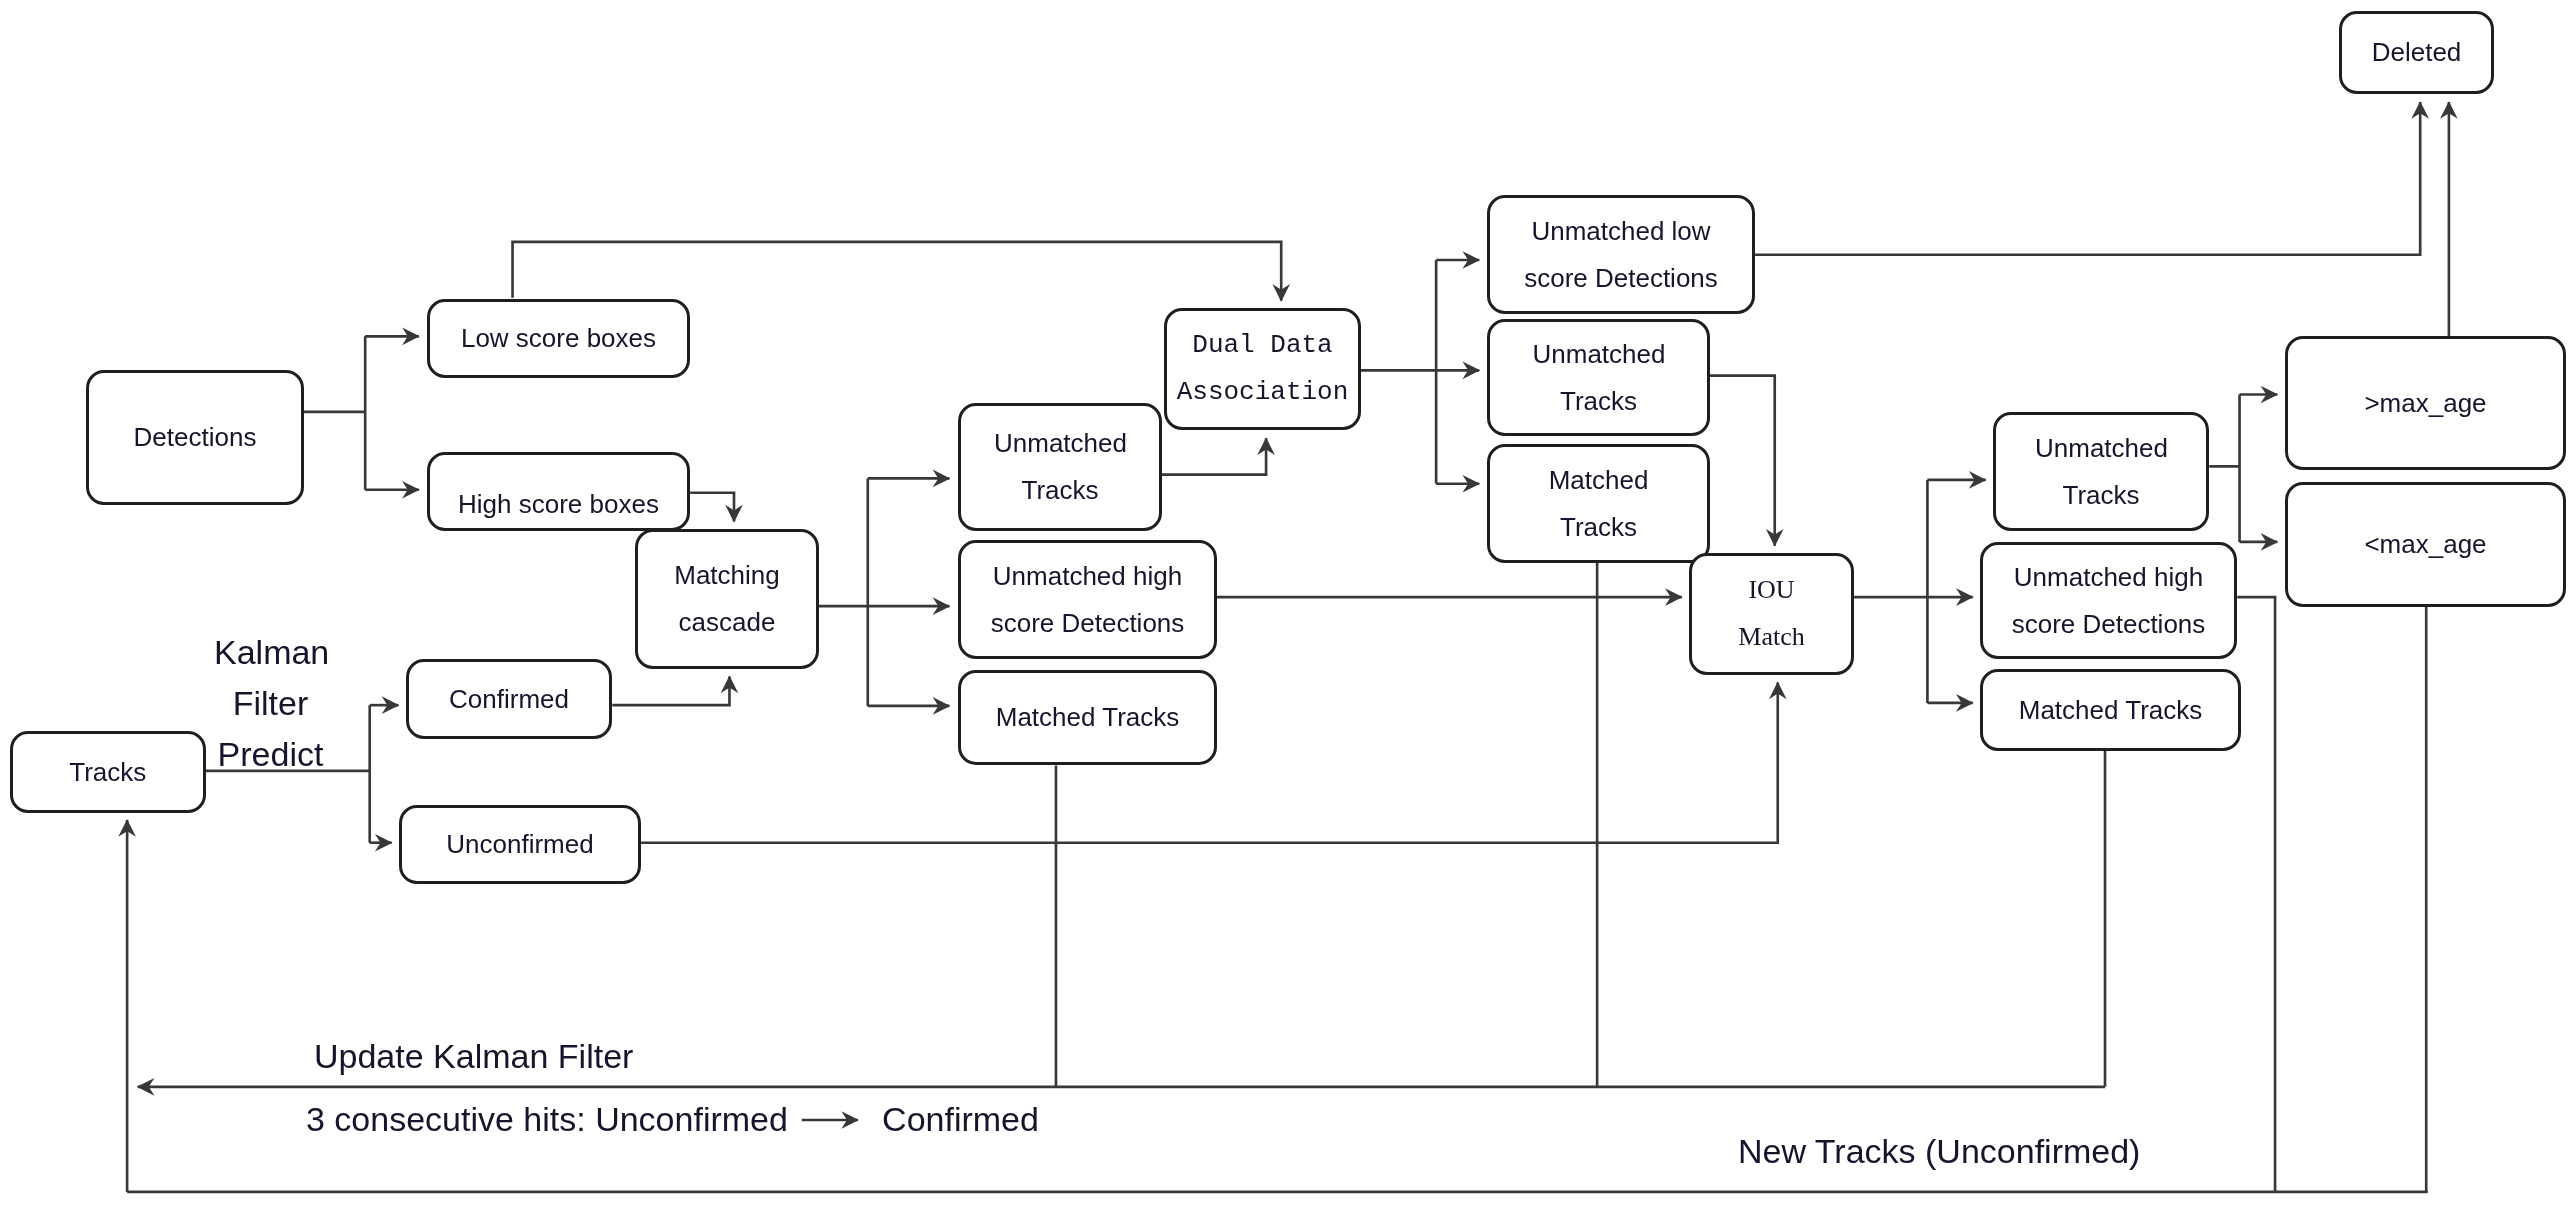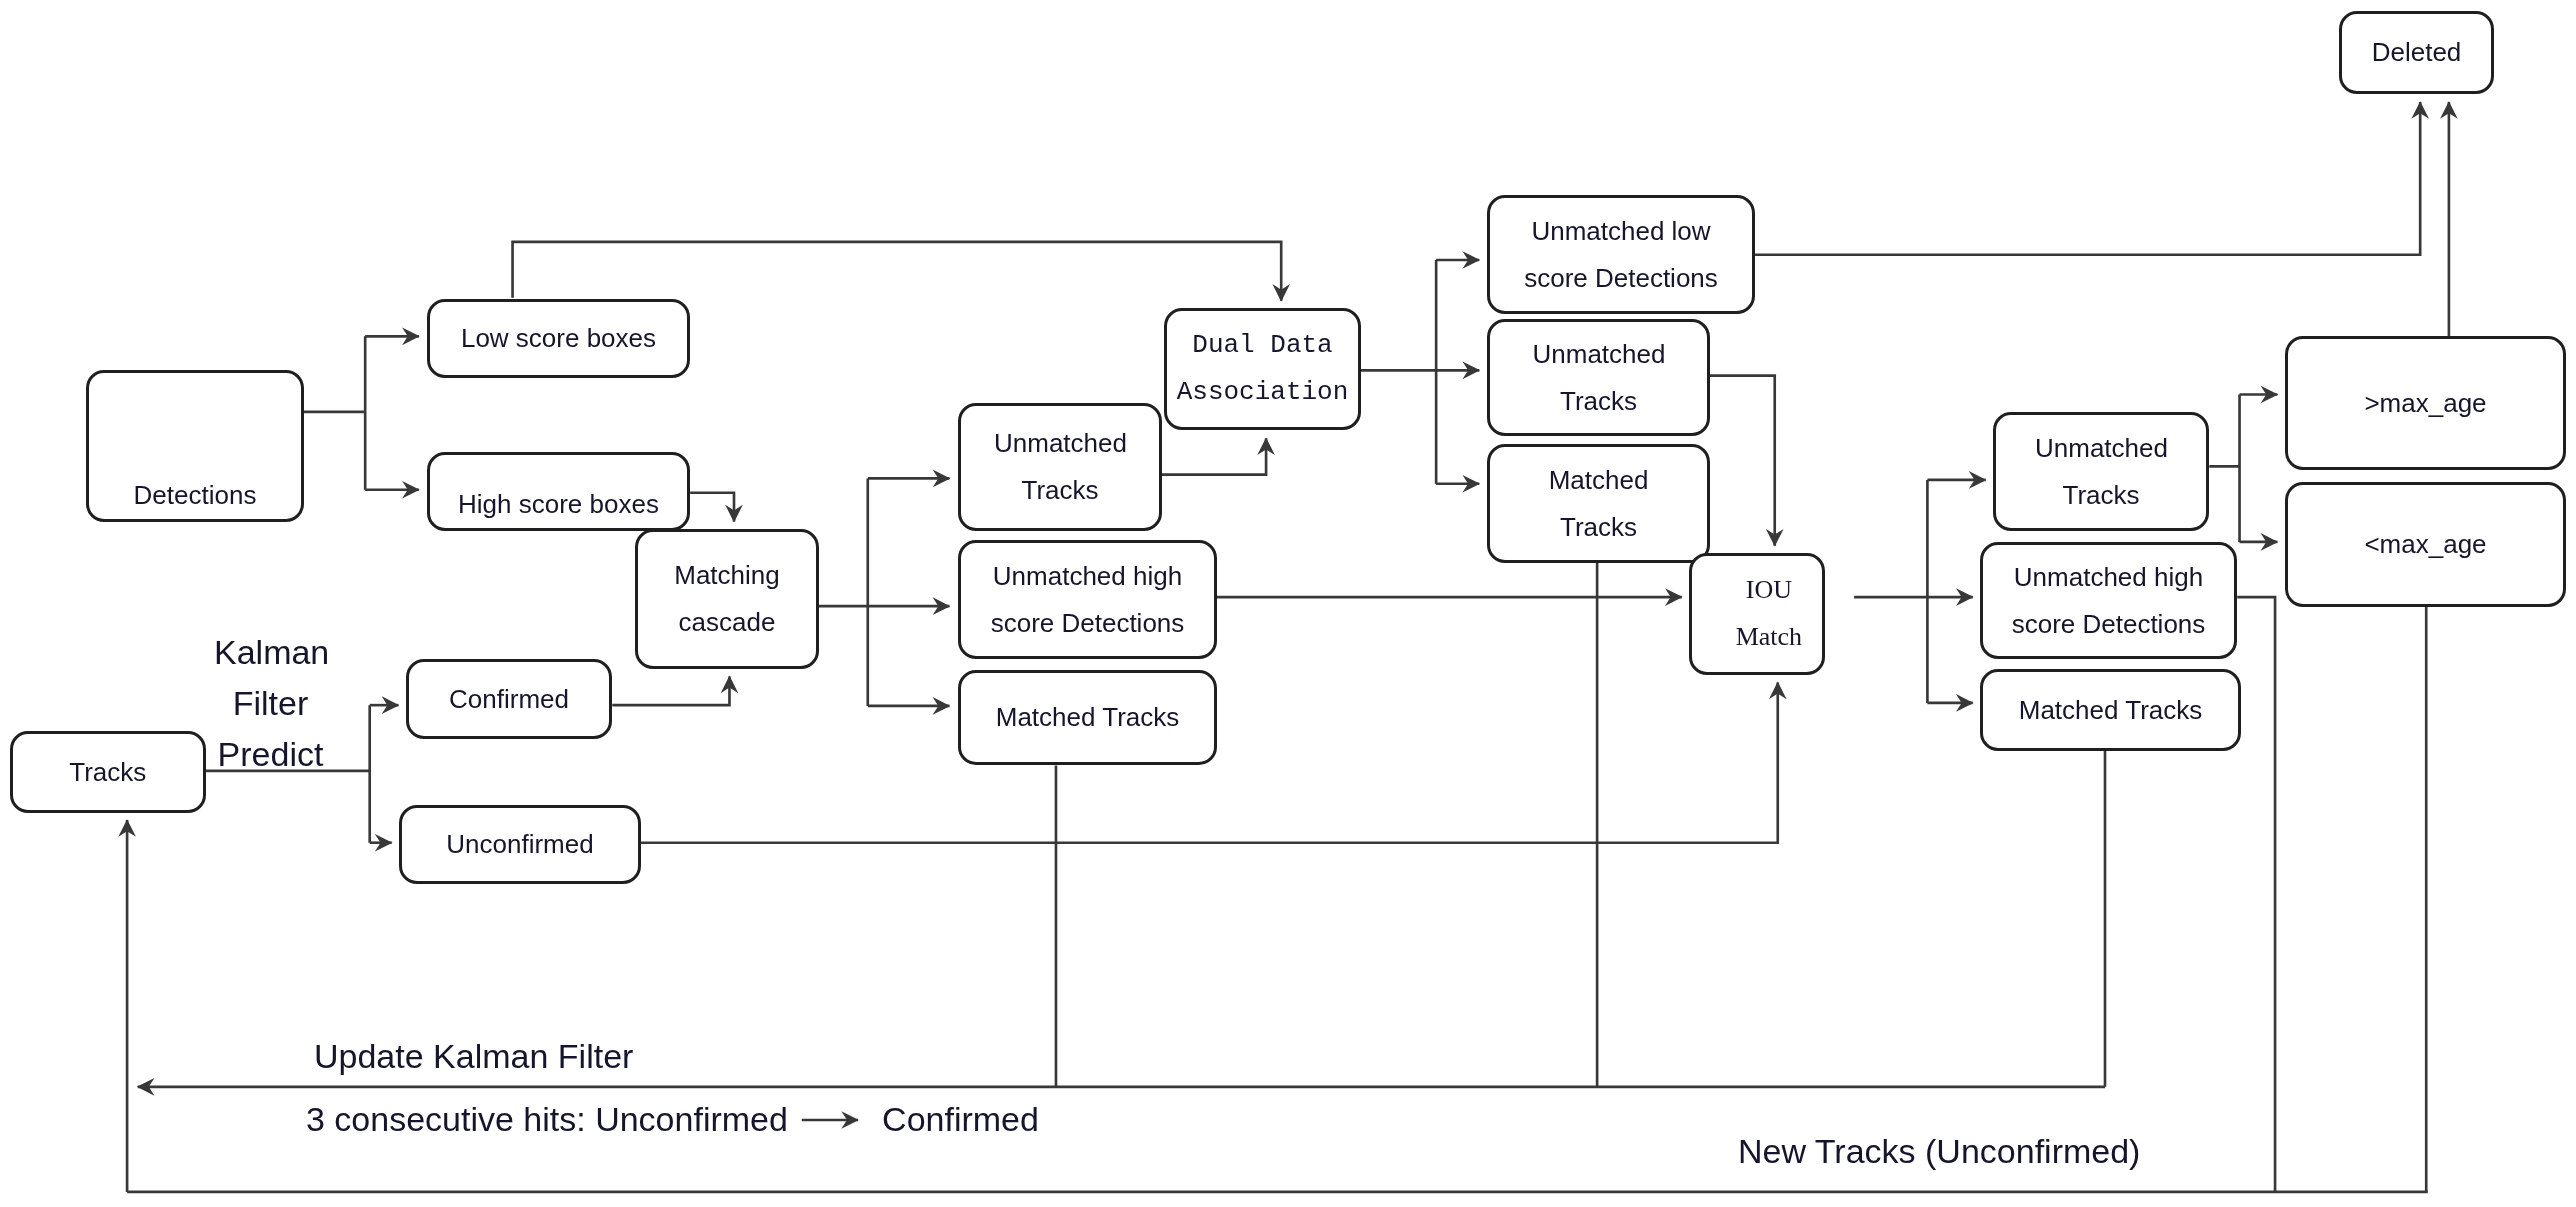--- a/index.html
+++ b/index.html
@@ -110,21 +110,21 @@
     <path class="edge arr" d="M848 1115 H2352 V903"></path>
 
     <path class="edge" d="M2785 993 V1438"></path>
     <path class="edge arr" d="M2785 1438 H182"></path>
 
     <path class="edge" d="M272 1020 H489 M489 933 V1115"></path>
     <path class="edge arr" d="M489 933 H527"></path>
     <path class="edge arr" d="M489 1115 H518"></path>
   </svg>
 
-  <div class="node" style="left:86px;top:370px;width:218px;height:152px;align-items:flex-end;">
+  <div class="node" style="left:86px;top:370px;width:218px;height:135px;">
       <span>Detections</span>
     </div>
   <div class="node" style="left:427px;top:299px;width:263px;height:79px;">
       <span>Low score boxes</span>
     </div>
   <div class="node" style="left:427px;top:452px;width:263px;height:79px;align-items:flex-end;">
       <span>High score boxes</span>
     </div>
   <div class="node" style="left:635px;top:529px;width:184px;height:140px;">
       <span>Matching cascade</span>
@@ -143,21 +143,21 @@
     </div>
   <div class="node" style="left:1487px;top:195px;width:268px;height:119px;">
       <span>Unmatched low score Detections</span>
     </div>
   <div class="node nw175" style="left:1487px;top:319px;width:223px;height:117px;">
       <span>Unmatched Tracks</span>
     </div>
   <div class="node nw150" style="left:1487px;top:444px;width:223px;height:119px;">
       <span>Matched Tracks</span>
     </div>
-  <div class="node iou-node" style="left:1689px;top:553px;width:136px;height:122px;justify-content:flex-end;">
+  <div class="node iou-node" style="left:1689px;top:553px;width:165px;height:122px;">
       <span>IOU Match</span>
     </div>
   <div class="node nw175" style="left:1993px;top:412px;width:216px;height:119px;">
       <span>Unmatched Tracks</span>
     </div>
   <div class="node" style="left:1980px;top:542px;width:257px;height:117px;">
       <span>Unmatched high score Detections</span>
     </div>
   <div class="node" style="left:1980px;top:669px;width:261px;height:82px;">
       <span>Matched Tracks</span>

